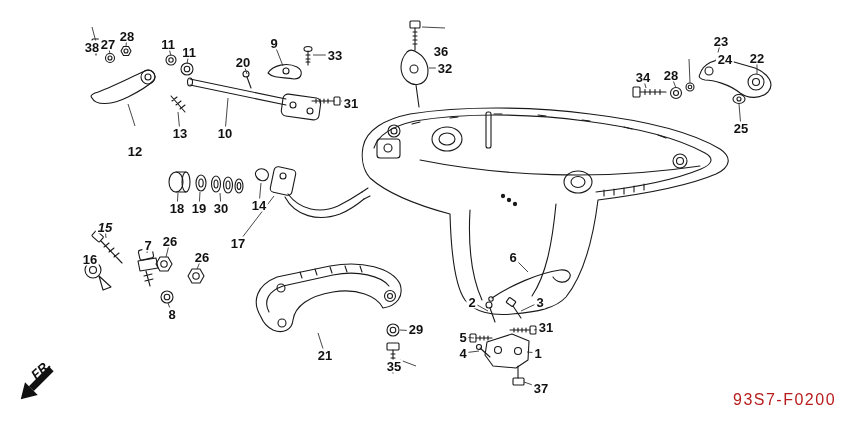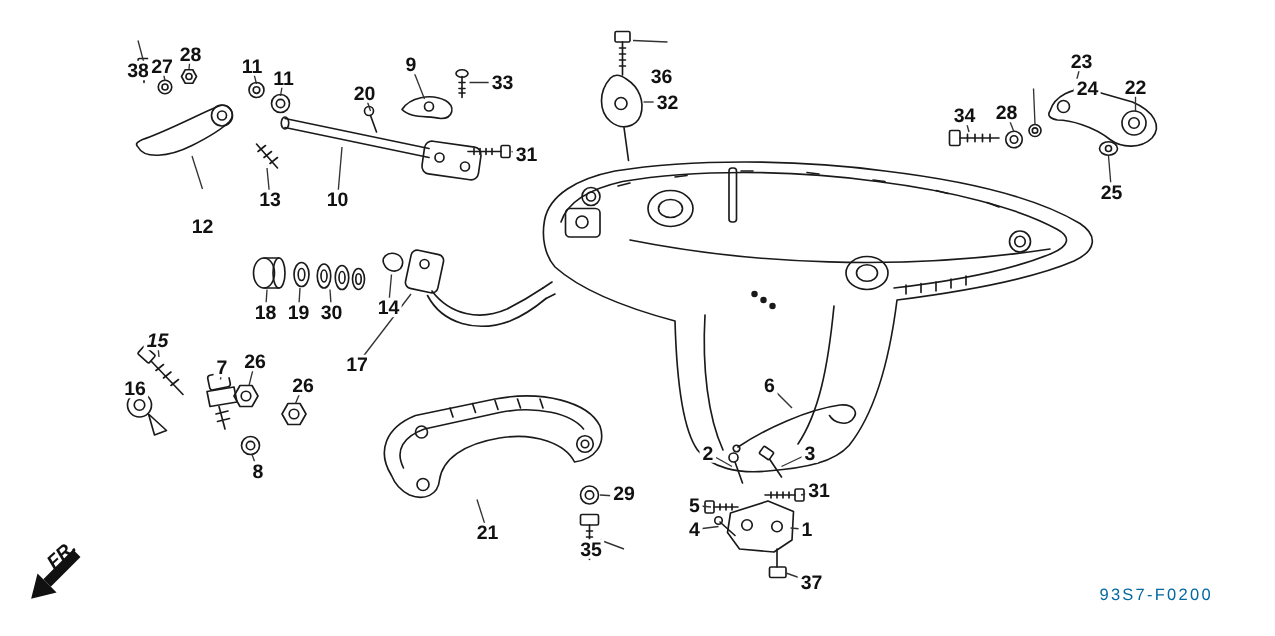--- a/index.html
+++ b/index.html
@@ -7,21 +7,21 @@
   .canvas{position:relative;width:850px;height:424px;background:#ffffff;}
   svg.layer{position:absolute;left:0;top:0;}
   #leader-lines line{stroke:#333;stroke-width:0.9;}
   .part-label{
     position:absolute;transform:translate(-50%,-50%);
     font-size:13px;font-weight:600;color:#111;line-height:1;
     background:#fff;padding:0 2px;white-space:nowrap;
   }
   .diagram-code{
     position:absolute;left:733px;top:391px;
-    font-size:11px;letter-spacing:1.5px;color:#0369a1;font-weight:500;
+    font-size:16px;letter-spacing:1.5px;color:#b91c1c;font-weight:500;
   }
 </style>
 </head>
 <body>
 
 <div class="canvas">
 
   <svg class="layer" width="850" height="424" viewBox="0 0 850 424">
     <g fill="none" stroke="#1a1a1a" stroke-width="1.1" stroke-linecap="round" stroke-linejoin="round">
 

